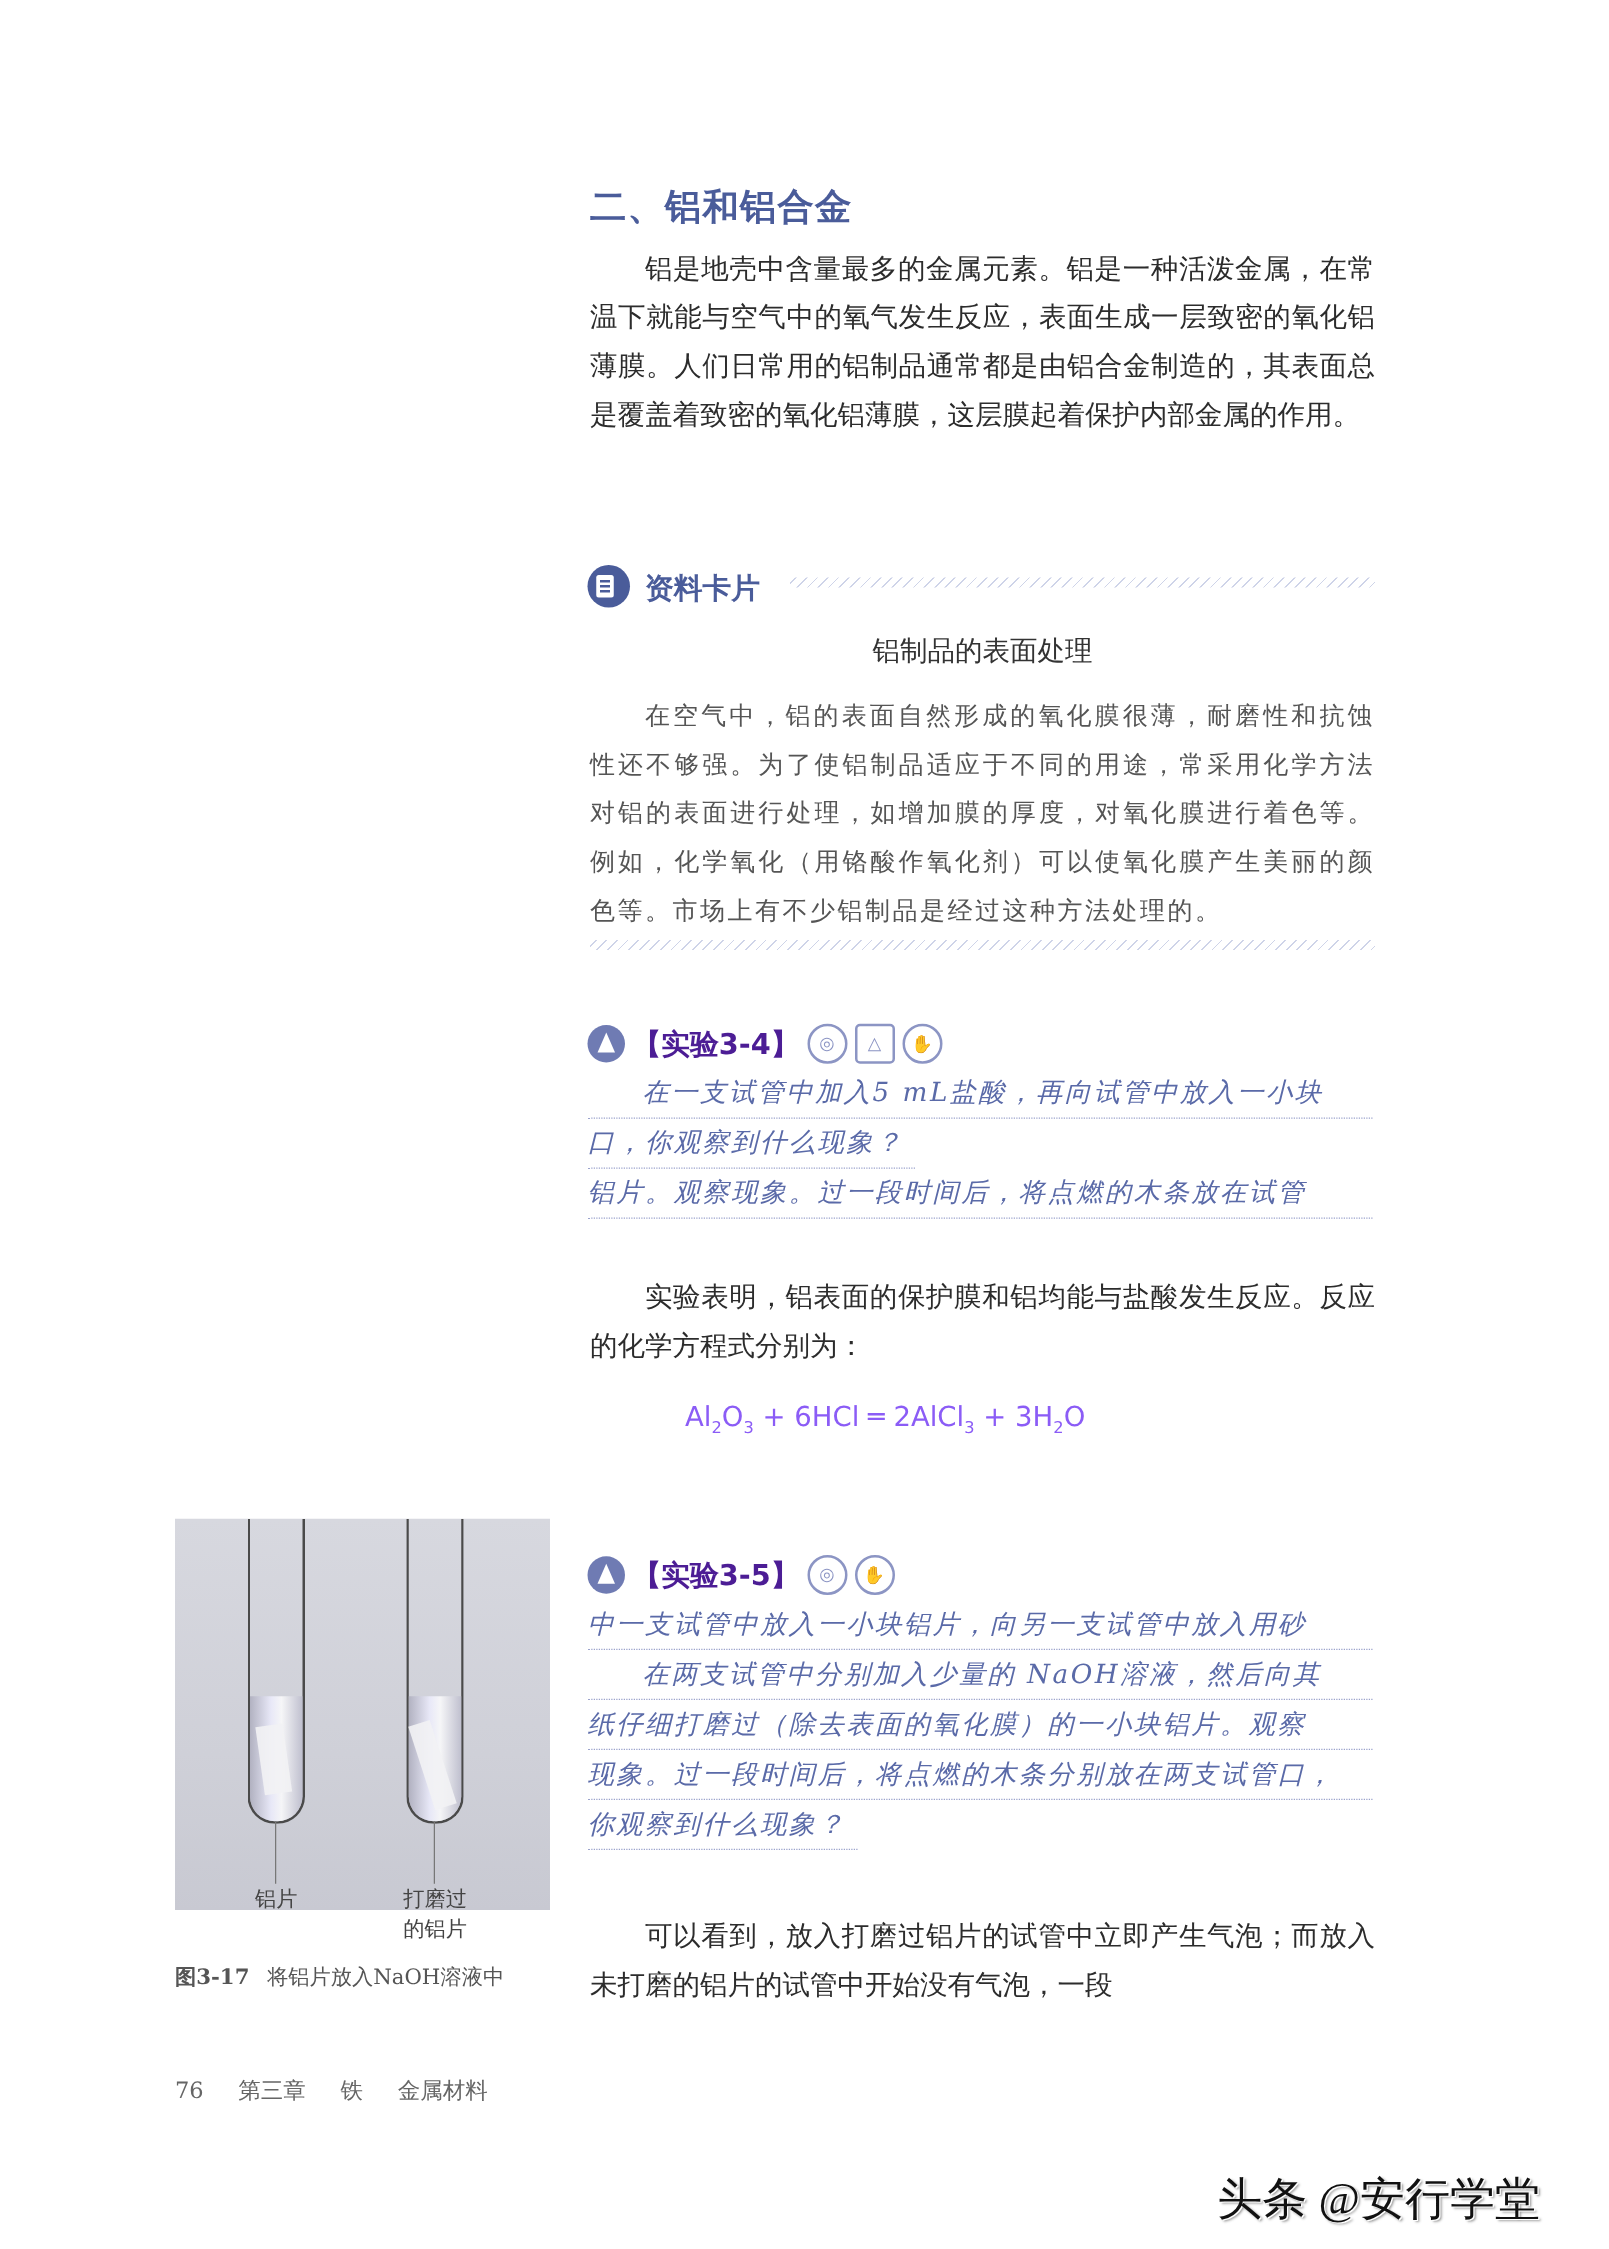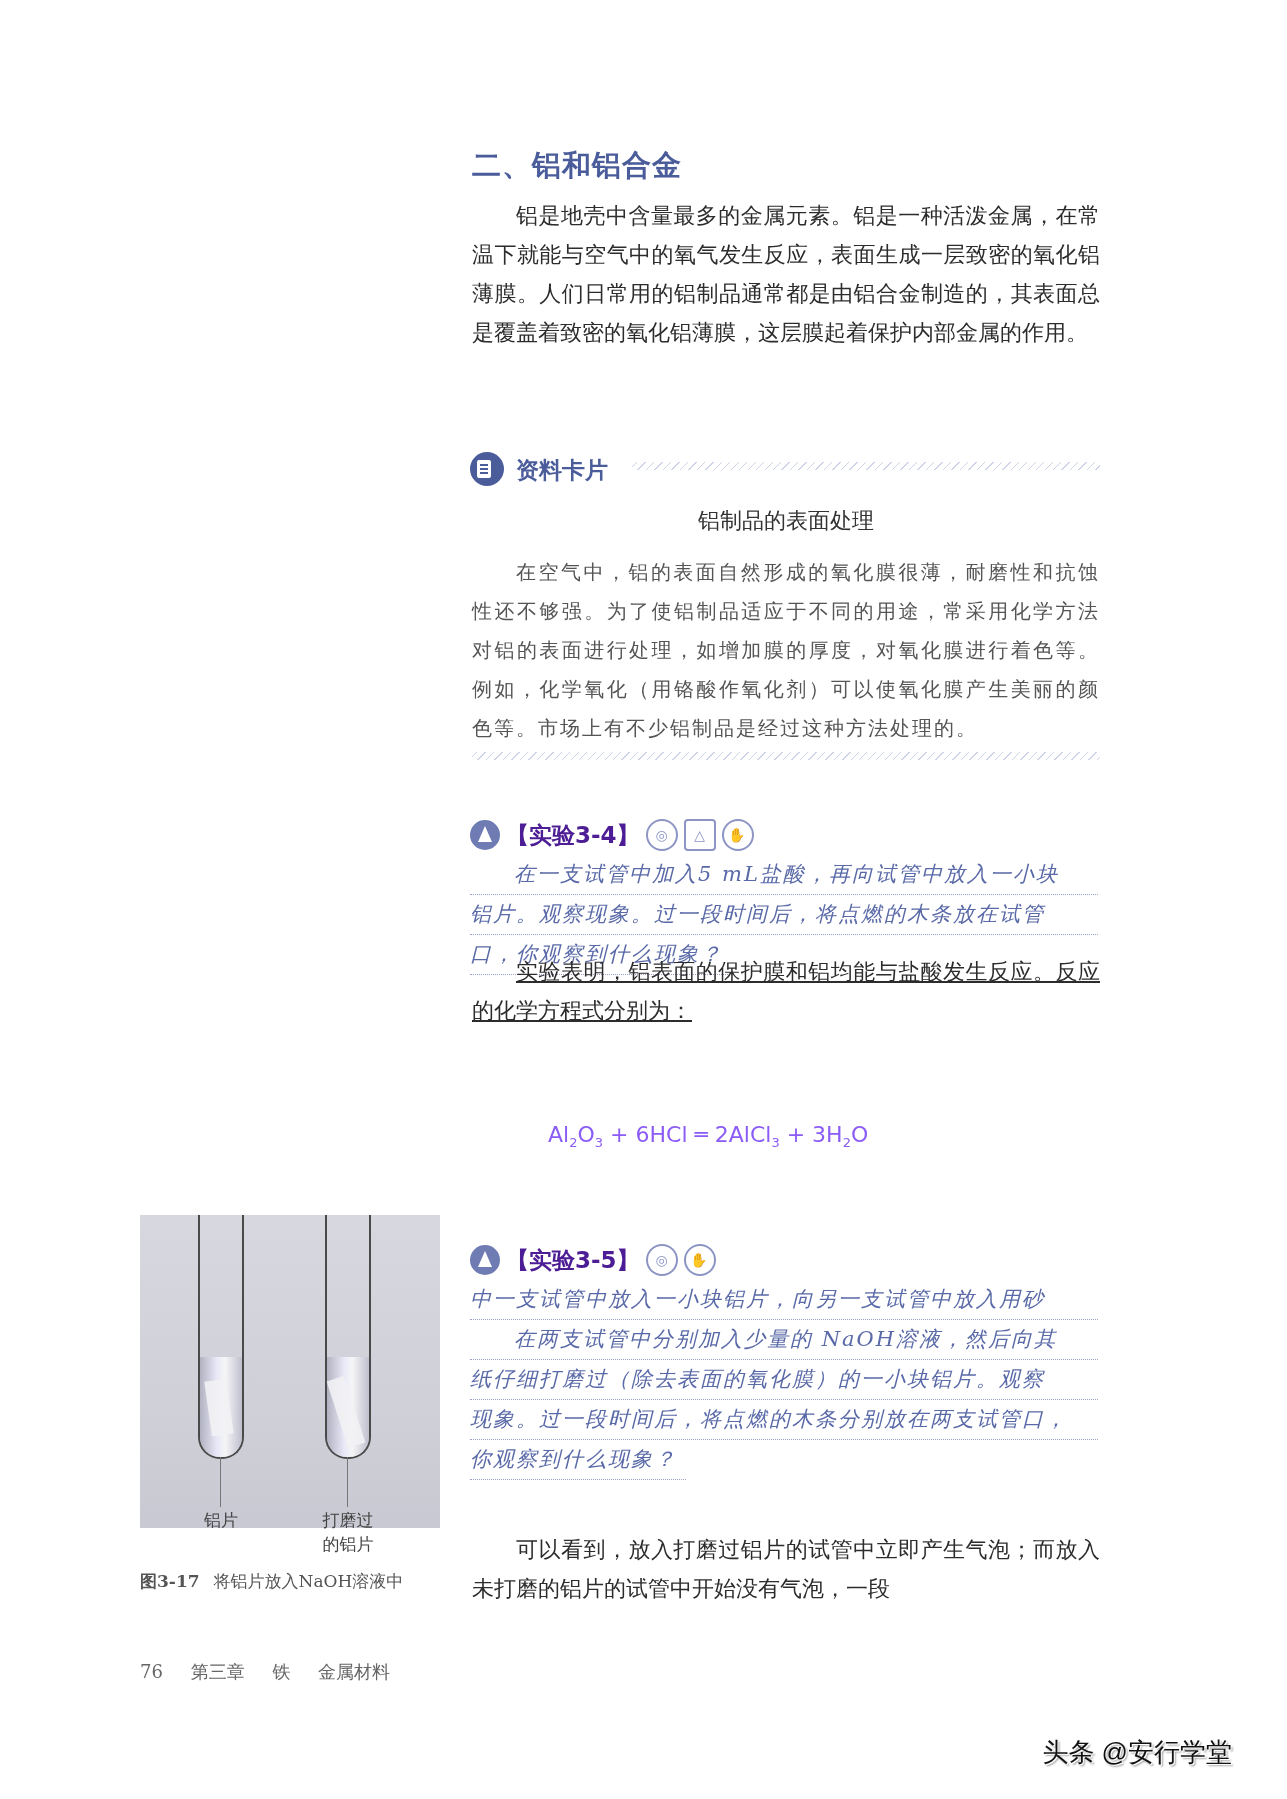--- a/index.html
+++ b/index.html
@@ -85,22 +85,22 @@
       border-radius: 0 0 20px 20px; opacity: 0.8;
     }
     .flake { position: absolute; background: #f2f2f4; opacity: 0.9; }
     .leader { position: absolute; width: 1px; background: #777; }
     .fig-label { position: absolute; font-size: 17px; line-height: 24px; color: #444; text-align: center; }
     .caption { left: 140px; top: 1570px; font-size: 17px; color: #555; }
     .caption b { font-weight: bold; margin-right: 14px; }
     .footer { left: 140px; top: 1660px; font-size: 18px; color: #666; text-align: center; }
     .footer span { margin-right: 22px; }
     .watermark {
-      right: 55px; top: 1735px; font-family: Liberation Sans, sans-serif;
-      font-size: 26px; color: #111; text-shadow: 1px 1px 0 #fff, 2px 2px 2px #999;
+      right: 55px; top: 1735px; font-family: Liberation Serif, serif;
+      font-size: 36px; color: #111; text-shadow: 1px 1px 0 #fff, 2px 2px 2px #999;
     }
   </style>
 </head>
 <body>
 
 <div class="abs section-title">二、铝和铝合金</div>
 
 <div class="abs body-text indent" style="top:196px;">铝是地壳中含量最多的金属元素。铝是一种活泼金属，在常温下就能与空气中的氧气发生反应，表面生成一层致密的氧化铝薄膜。人们日常用的铝制品通常都是由铝合金制造的，其表面总是覆盖着致密的氧化铝薄膜，这层膜起着保护内部金属的作用。</div>
 
 <div class="abs card-header">
@@ -118,26 +118,26 @@
 <div class="abs" style="left:470px; top:815px;">
   <div class="exp-header">
     <div class="flask-icon"></div>
     <span class="exp-label">【实验3-4】</span>
     <div class="safety-icon">◎</div>
     <div class="safety-icon tri">△</div>
     <div class="safety-icon">✋</div>
   </div>
   <div class="exp-body">
     <span class="line" style="padding-left:44px;">在一支试管中加入5 mL盐酸，再向试管中放入一小块</span>
+    <span class="line" style="width:262px;">口，你观察到什么现象？</span>
     <span class="line">铝片。观察现象。过一段时间后，将点燃的木条放在试管</span>
-    <span class="line" style="width:262px;">口，你观察到什么现象？</span>
   </div>
 </div>
 
-<div class="abs body-text indent" style="top:952px;text-decoration:underline;">实验表明，铝表面的保护膜和铝均能与盐酸发生反应。反应的化学方程式分别为：</div>
+<div class="abs body-text indent" style="top:1019px;">实验表明，铝表面的保护膜和铝均能与盐酸发生反应。反应的化学方程式分别为：</div>
 
 <div class="abs equations">
   <div>Al<sub>2</sub>O<sub>3</sub> + 6HCl ═ 2AlCl<sub>3</sub> + 3H<sub>2</sub>O</div>
 </div>
 
 <div class="abs" style="left:470px; top:1240px;">
   <div class="exp-header">
     <div class="flask-icon"></div>
     <span class="exp-label">【实验3-5】</span>
     <div class="safety-icon">◎</div>

